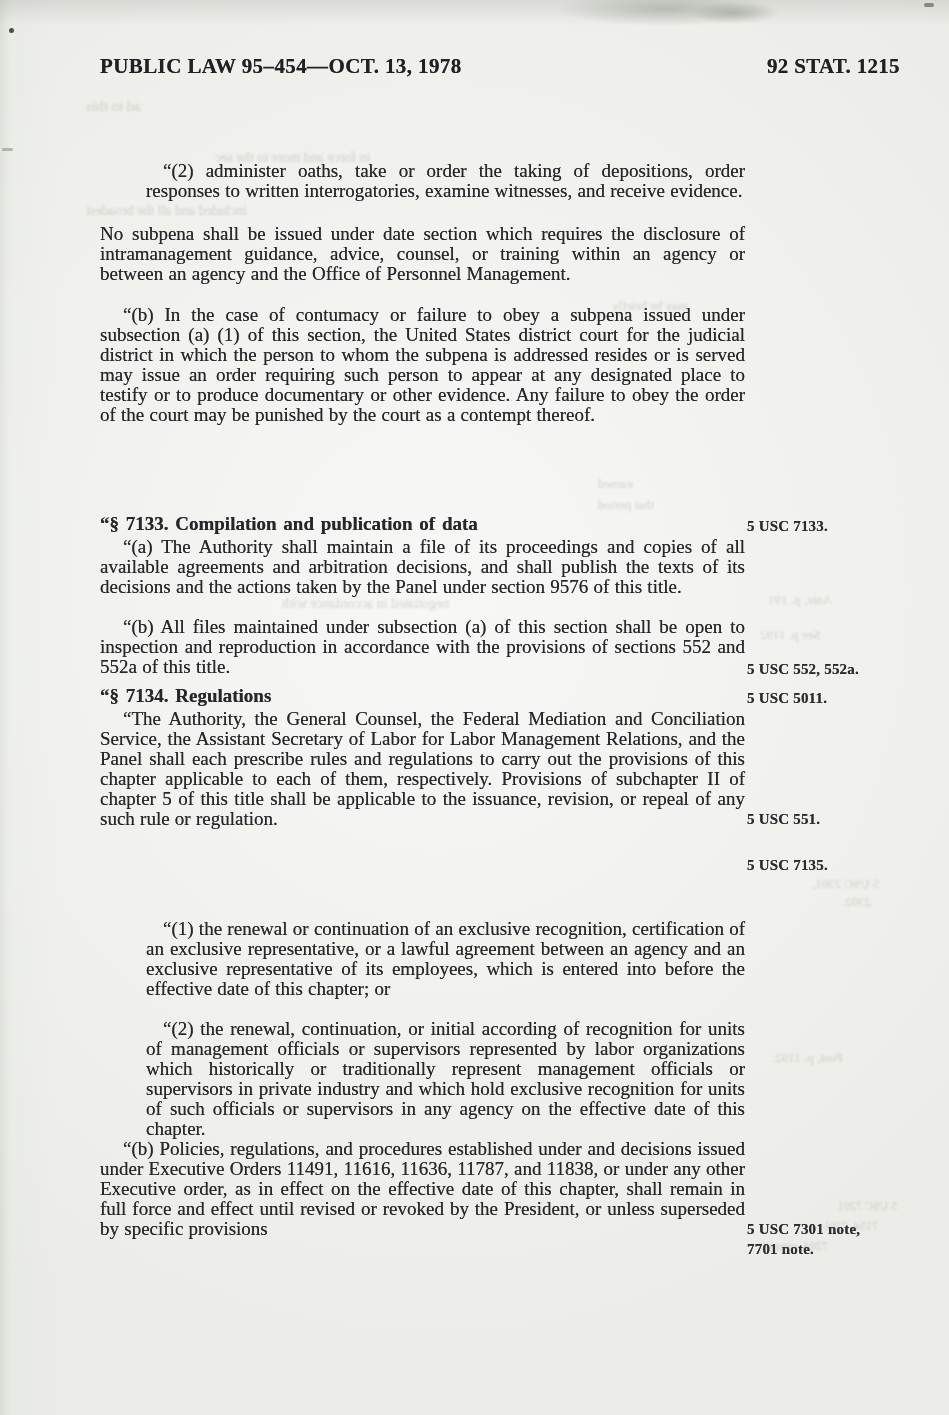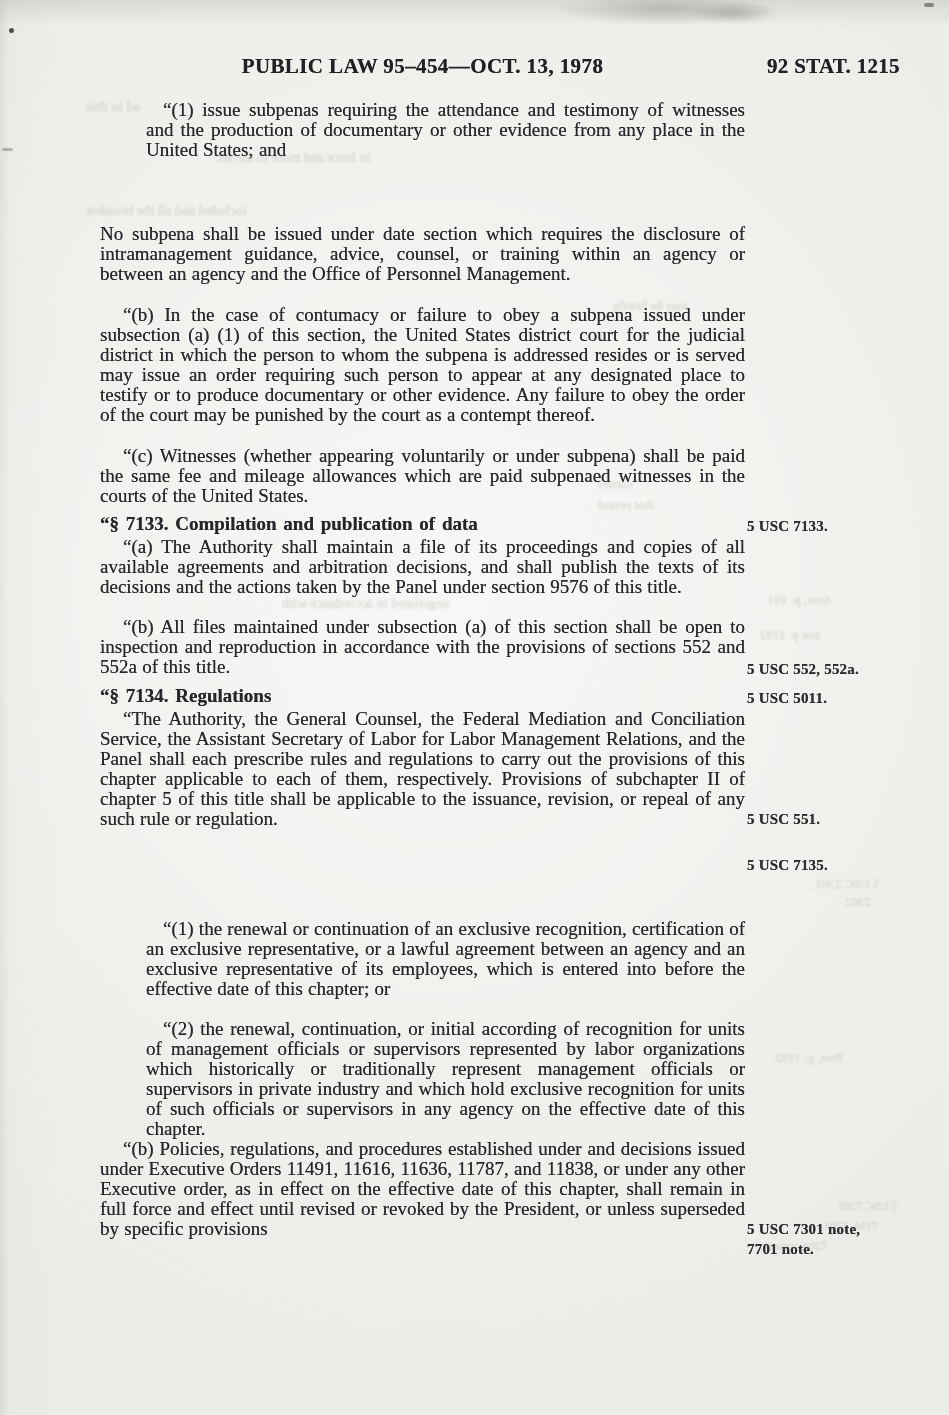--- a/index.html
+++ b/index.html
@@ -14,21 +14,21 @@
     font-family:"Liberation Serif", serif;
     color:#25272a;
   }
   .page::before{ 
     content:"";position:absolute;left:0;top:0;width:100%;height:26px;
     background:linear-gradient(180deg, rgba(120,124,116,.18), rgba(120,124,116,0));
     pointer-events:none;
   }
   .hdr{
     position:absolute;top:54px;left:100px;width:645px;
-    text-align:center;font-weight:bold;font-size:21px;letter-spacing:.4px;
+    font-weight:bold;font-size:21px;letter-spacing:.4px;
     color:#1f2124;
     text-shadow:0 0 .4px rgba(31,33,36,.8);
   }
   .stat{
     position:absolute;top:54px;left:767px;
     font-weight:bold;font-size:21px;letter-spacing:.3px;color:#1f2124;
     text-shadow:0 0 .4px rgba(31,33,36,.8);
     text-align:center;
   }
   .blk{
@@ -66,24 +66,23 @@
   .speck{position:absolute;background:#4c4f4a;border-radius:50%;pointer-events:none;}
 </style>
 </head>
 <body>
 
 <div class="page">
 
   <div class="hdr">PUBLIC LAW 95–454—OCT. 13, 1978</div>
   <div class="stat">92 STAT. 1215</div>
 
-  <div class="blk sub" style="top:100px">“(1) issue subpenas requiring the attendance and testimony of witnesses and the production of documentary or other evidence from any place in the United States; and</div>
+  <div class="blk sub" style="top:161px">“(2) administer oaths, take or order the taking of depositions, order responses to written interrogatories, examine witnesses, and receive evidence.</div>
   <div class="blk flush" style="top:224px">No subpena shall be issued under date section which requires the disclosure of intramanagement guidance, advice, counsel, or training within an agency or between an agency and the Office of Personnel Management.</div>
   <div class="blk para" style="top:305px">“(b) In the case of contumacy or failure to obey a subpena issued under subsection (a) (1) of this section, the United States district court for the judicial district in which the person to whom the subpena is addressed resides or is served may issue an order requiring such person to appear at any designated place to testify or to produce documentary or other evidence. Any failure to obey the order of the court may be punished by the court as a contempt thereof.</div>
-  <div class="blk para" style="top:446px">“(c) Witnesses (whether appearing voluntarily or under subpena) shall be paid the same fee and mileage allowances which are paid subpenaed witnesses in the courts of the United States.</div>
 
   <div class="blk head" style="top:514px">“§ 7133. Compilation and publication of data</div>
   <div class="blk para" style="top:537px">“(a) The Authority shall maintain a file of its proceedings and copies of all available agreements and arbitration decisions, and shall publish the texts of its decisions and the actions taken by the Panel under section 9576 of this title.</div>
   <div class="blk para" style="top:617px">“(b) All files maintained under subsection (a) of this section shall be open to inspection and reproduction in accordance with the provisions of sections 552 and 552a of this title.</div>
 
   <div class="blk head" style="top:686px">“§ 7134. Regulations</div>
   <div class="blk para" style="top:709px">“The Authority, the General Counsel, the Federal Mediation and Conciliation Service, the Assistant Secretary of Labor for Labor Management Relations, and the Panel shall each prescribe rules and regulations to carry out the provisions of this chapter applicable to each of them, respectively. Provisions of subchapter II of chapter 5 of this title shall be applicable to the issuance, revision, or repeal of any such rule or regulation.</div>
 
   <div class="blk sub" style="top:919px">“(1) the renewal or continuation of an exclusive recognition, certification of an exclusive representative, or a lawful agreement between an agency and an exclusive representative of its employees, which is entered into before the effective date of this chapter; or</div>
   <div class="blk sub" style="top:1019px">“(2) the renewal, continuation, or initial according of recognition for units of management officials or supervisors represented by labor organizations which historically or traditionally represent management officials or supervisors in private industry and which hold exclusive recognition for units of such officials or supervisors in any agency on the effective date of this chapter.</div>

